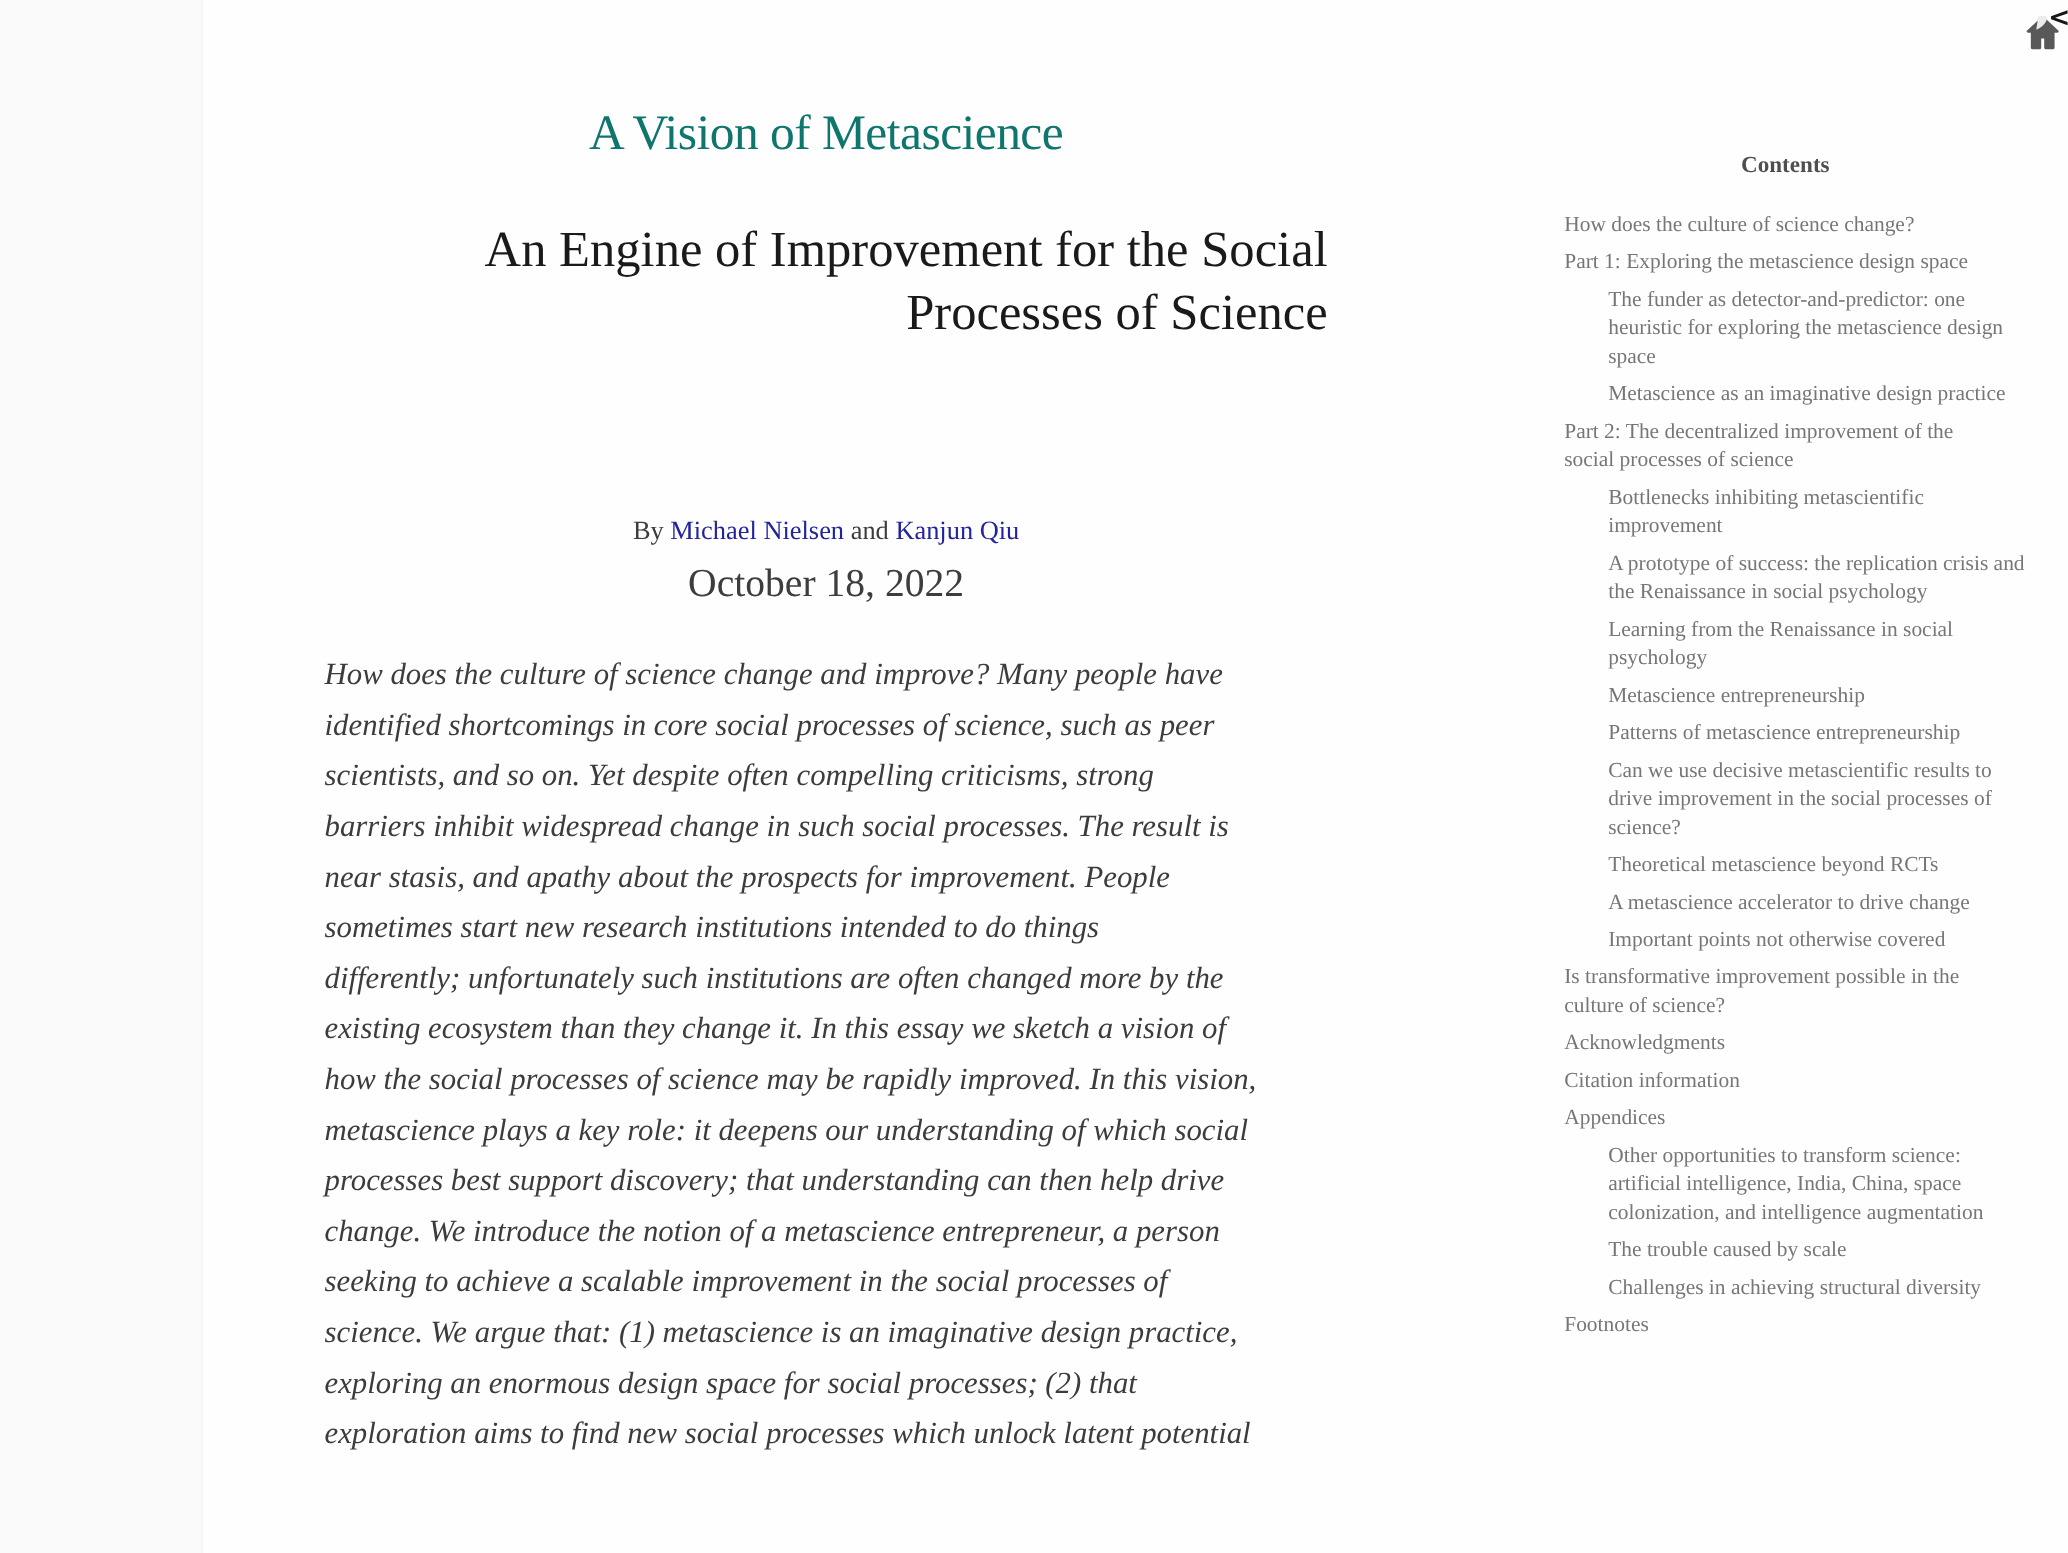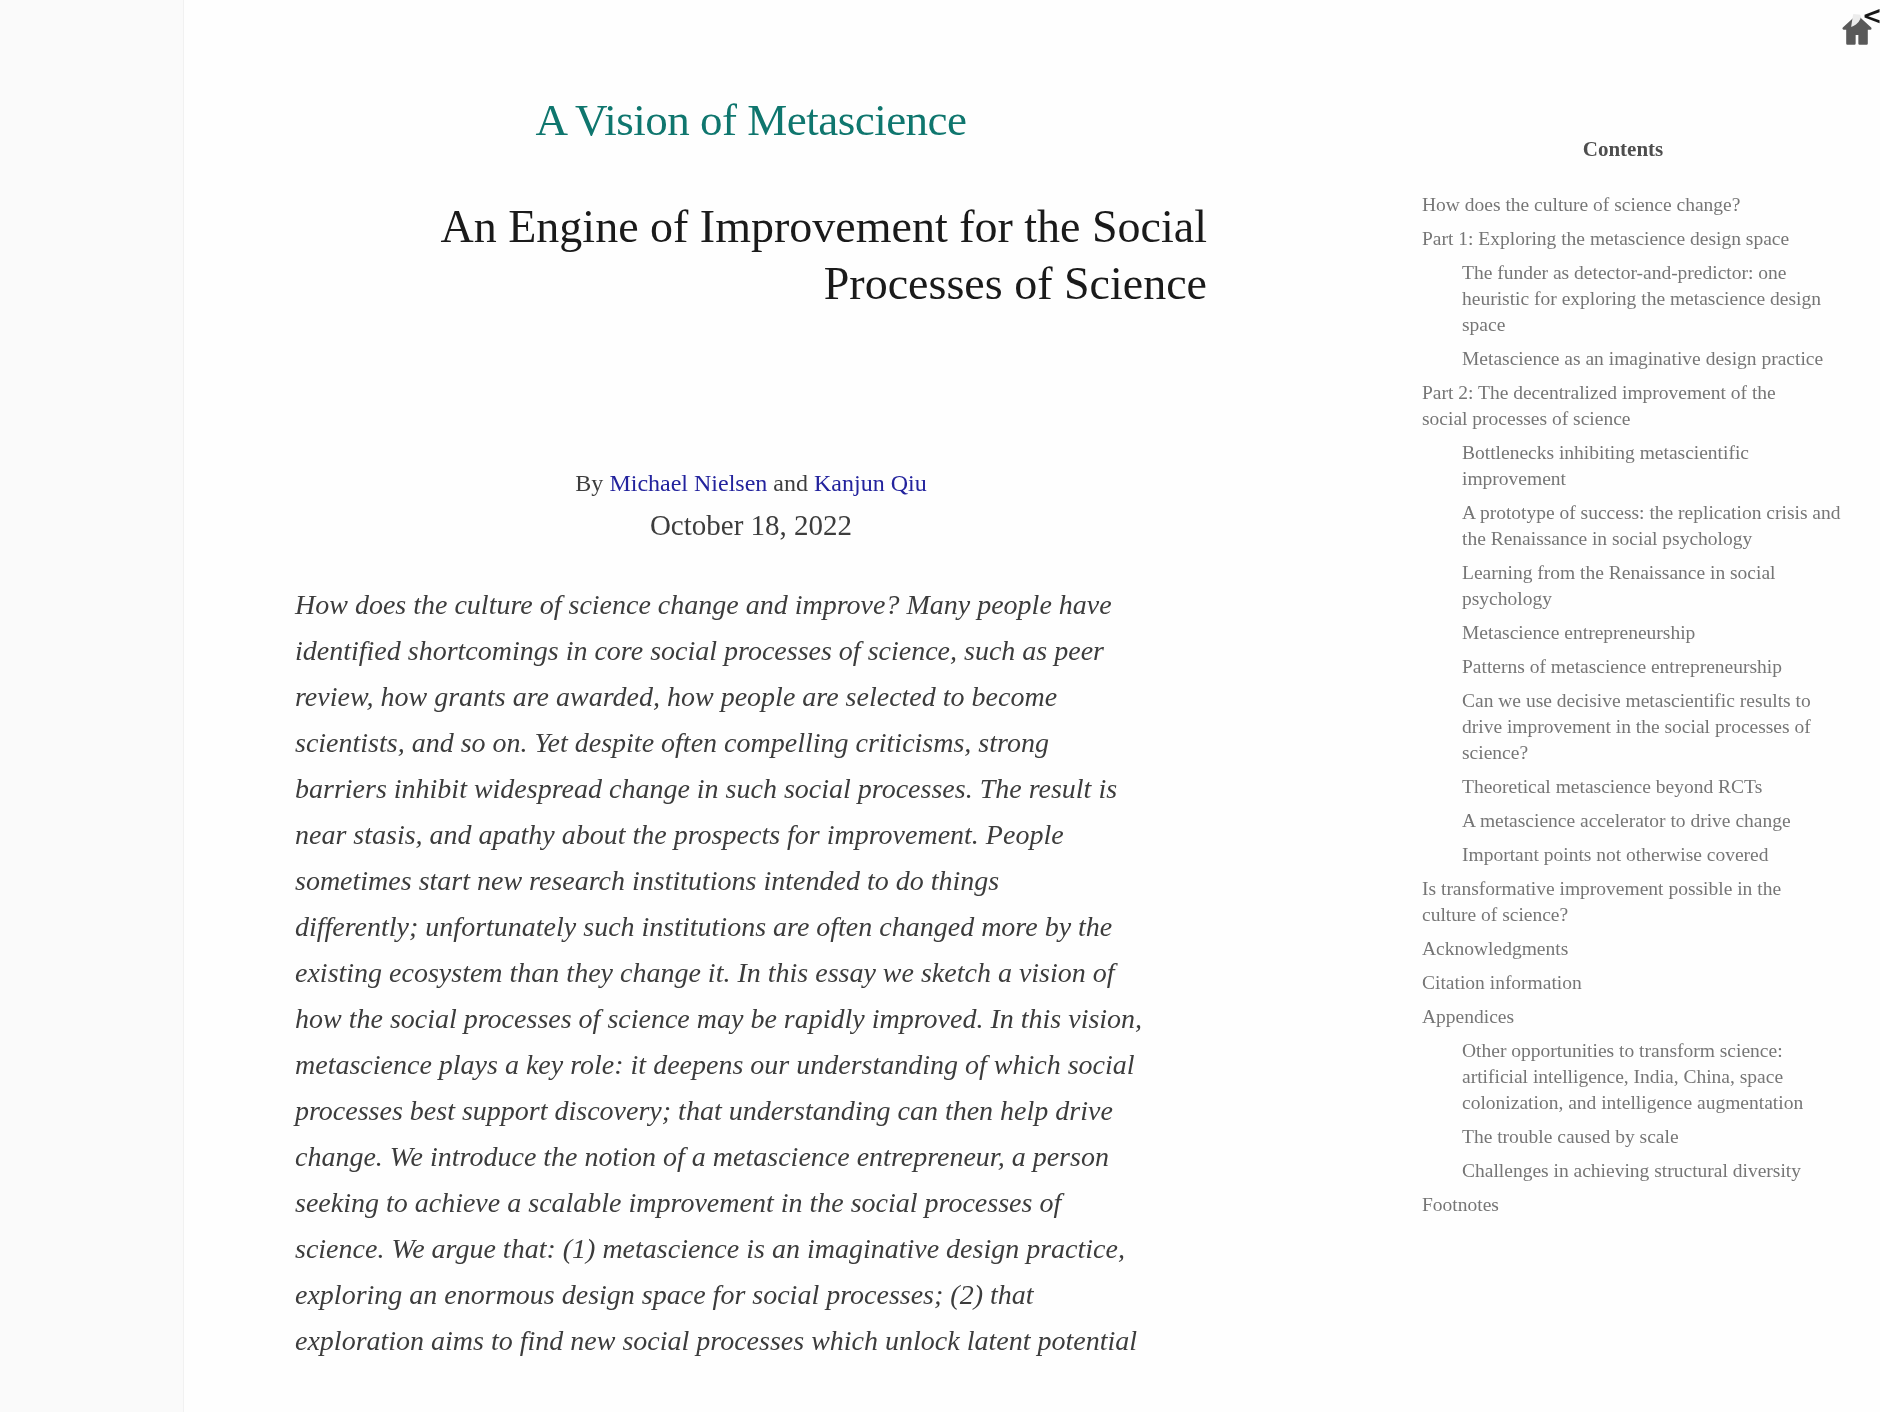--- a/index.html
+++ b/index.html
@@ -22,21 +22,21 @@
   .title{
     margin:0;margin-top:96px;text-align:center;
     font-size:45px;font-weight:400;color:#0f766e;letter-spacing:-0.5px;line-height:1.1;
   }
   .subtitle{
     margin:0;margin-top:52px;text-align:right;
     font-size:46px;font-weight:400;color:#1a1a1a;line-height:57px;
   }
   .byline{margin:0;margin-top:158px;text-align:center;font-size:24px;color:#3d3d3d;}
   .byline a{color:#23239d;text-decoration:none;cursor:pointer;}
-  .pubdate{margin:0;margin-top:12px;text-align:center;font-size:29px;color:#3d3d3d;}
+  .pubdate{margin:0;margin-top:12px;text-align:center;font-size:36px;color:#3d3d3d;}
   .abstract{margin-top:40px;font-style:italic;font-size:28px;color:#3c3c3c;}
   .abstract .line{white-space:nowrap;height:46px;line-height:46px;}
 
   
   .toc{position:absolute;left:1422px;top:136px;width:445px;
     color:#767676;font-size:19.5px;line-height:26px;}
   .toc-heading{width:402px;text-align:center;font-weight:bold;font-size:21px;
     color:#4e4e4e;margin:0 0 30px 0;}
   .toc-item{width:402px;margin-bottom:8px;cursor:pointer;}
   .toc-item.sub{margin-left:40px;width:384px;}
@@ -74,21 +74,20 @@
     </h2>
     <p class="byline"><span>By </span><a>Michael Nielsen</a><span> and </span><a>Kanjun Qiu</a></p>
     <p class="pubdate">October 18, 2022</p>
 
     <div class="abstract">
 
         <div class="line">How does the culture of science change and improve? Many people have</div>
 
         <div class="line">identified shortcomings in core social processes of science, such as peer</div>
 
-        <div class="line">review, how grants are awarded, how people are selected to become</div>
 
         <div class="line">scientists, and so on. Yet despite often compelling criticisms, strong</div>
 
         <div class="line">barriers inhibit widespread change in such social processes. The result is</div>
 
         <div class="line">near stasis, and apathy about the prospects for improvement. People</div>
 
         <div class="line">sometimes start new research institutions intended to do things</div>
 
         <div class="line">differently; unfortunately such institutions are often changed more by the</div>

